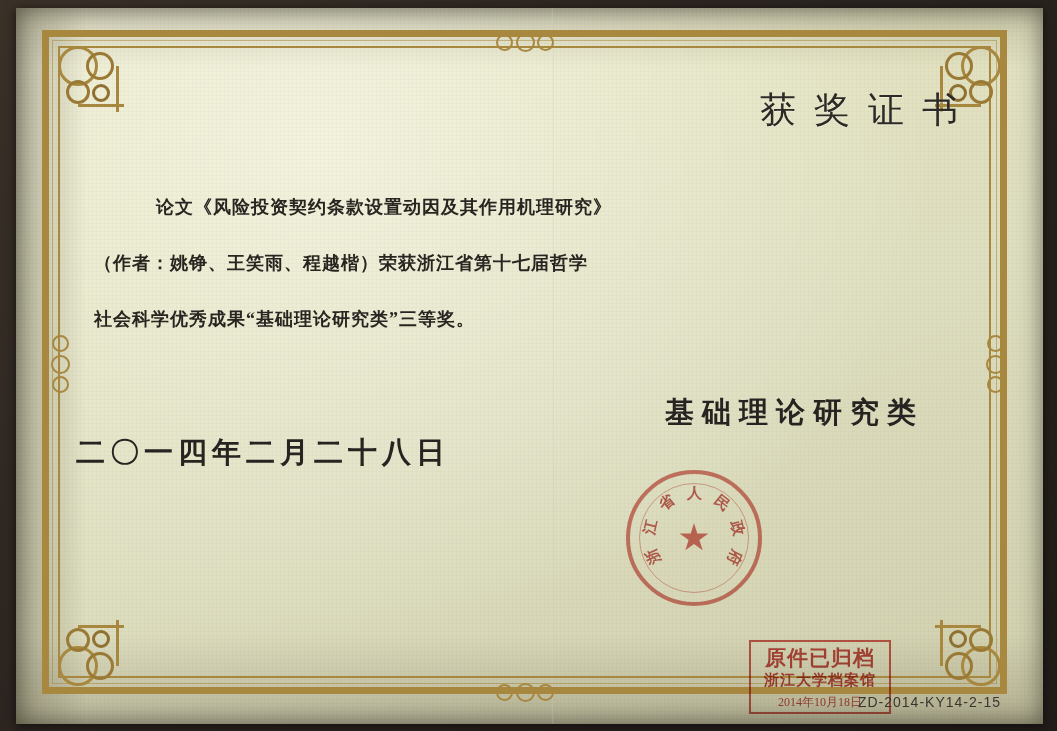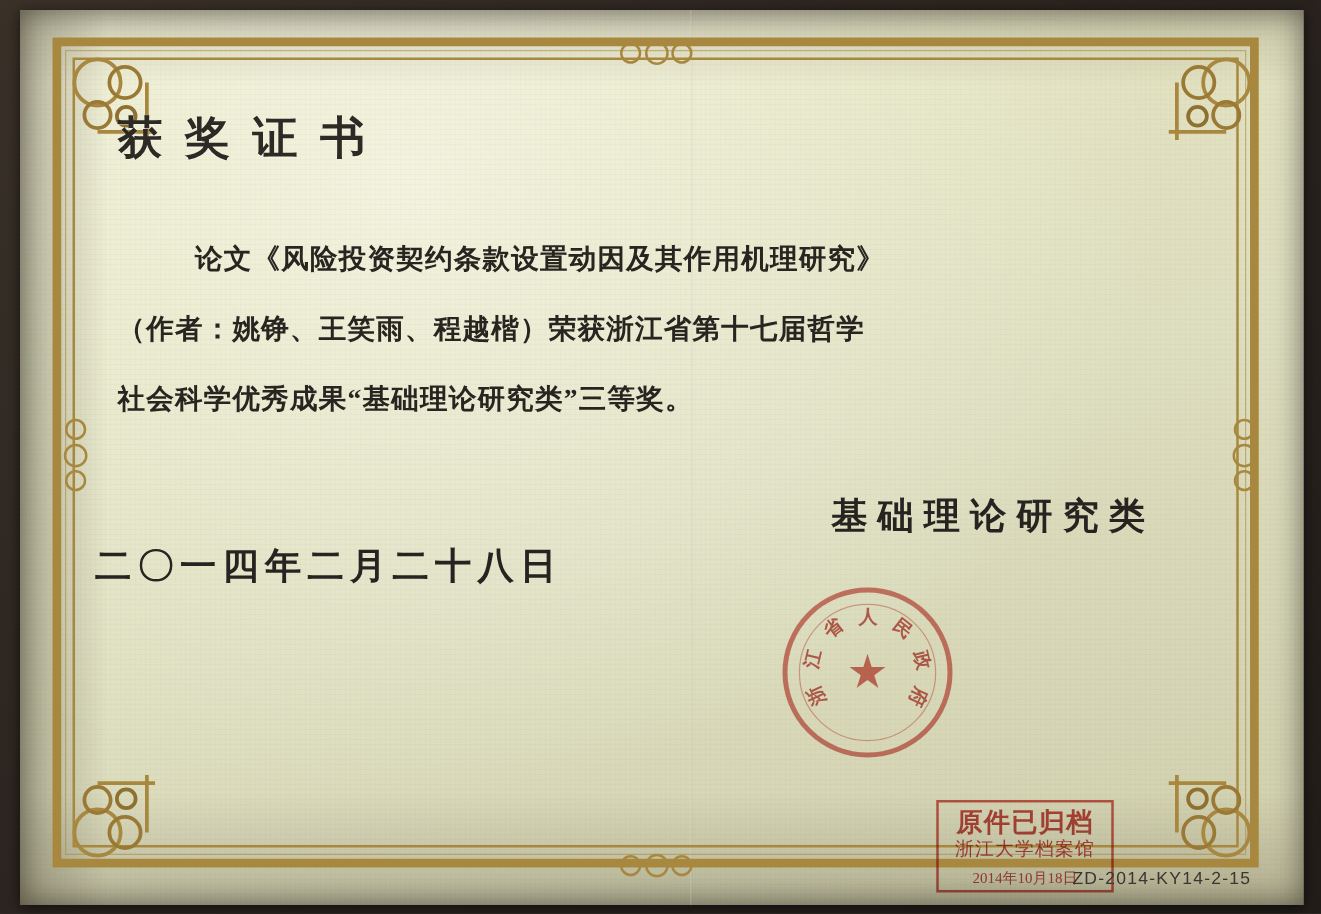--- a/index.html
+++ b/index.html
@@ -152,34 +152,34 @@
     text-align: center;
     margin-top: 38px;
     font-family: "Liberation Serif", serif;
     font-size: 37px;
     letter-spacing: 2px;
     font-weight: 700;
     color: #2d2a26;
     text-shadow: 0 1px 0 rgba(255,255,255,0.35);
   }
   .title-sub {
-    text-align: left;
+    text-align: right;
     margin-top: 22px;
     font-size: 36px;
-    font-weight: 700;
+    font-weight: 400;
     letter-spacing: 18px;
     padding-left: 18px;
     color: #2d2a26;
     text-shadow: 0 1px 0 rgba(255,255,255,0.35);
   }
 
   .body-text {
     margin-top: 44px;
     padding: 0 18px;
-    font-size: 22px;
+    font-size: 18px;
     line-height: 56px;
     color: #282520;
     letter-spacing: 1px;
     font-weight: 600;
   }
   .body-text .l1 { text-indent: 62px; }
   .body-text .l2, .body-text .l3 { text-indent: 0; }
 
   .signature {
     margin-top: 46px;
@@ -252,21 +252,21 @@
     opacity: .88;
     mix-blend-mode: multiply;
     text-align: center;
     font-family: "Liberation Serif", serif;
     box-sizing: border-box;
     padding-top: 5px;
     line-height: 22px;
     letter-spacing: 1px;
   }
   .seal-rect .sr1 { font-size: 21px; font-weight: 700; }
-  .seal-rect .sr2 { font-size: 15px; font-weight: 400; }
+  .seal-rect .sr2 { font-size: 15px; font-weight: 700; }
   .seal-rect .sr3 { font-size: 12px; font-weight: 400; letter-spacing: 0; }
 
   
   .serial {
     position: absolute;
     right: 42px;
     bottom: 14px;
     font-family: Liberation Sans, sans-serif;
     font-size: 14px;
     letter-spacing: 1px;

